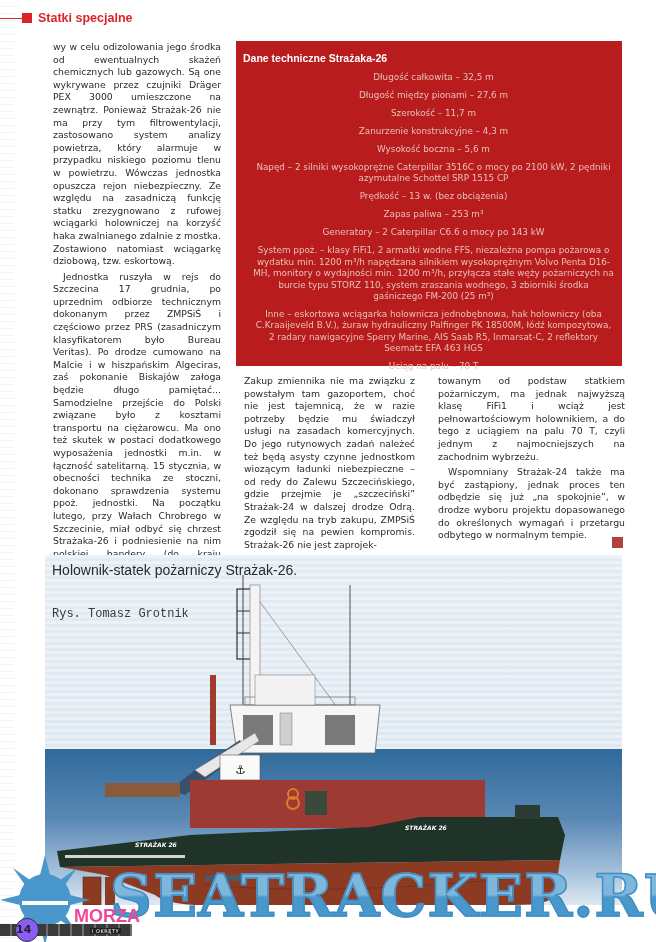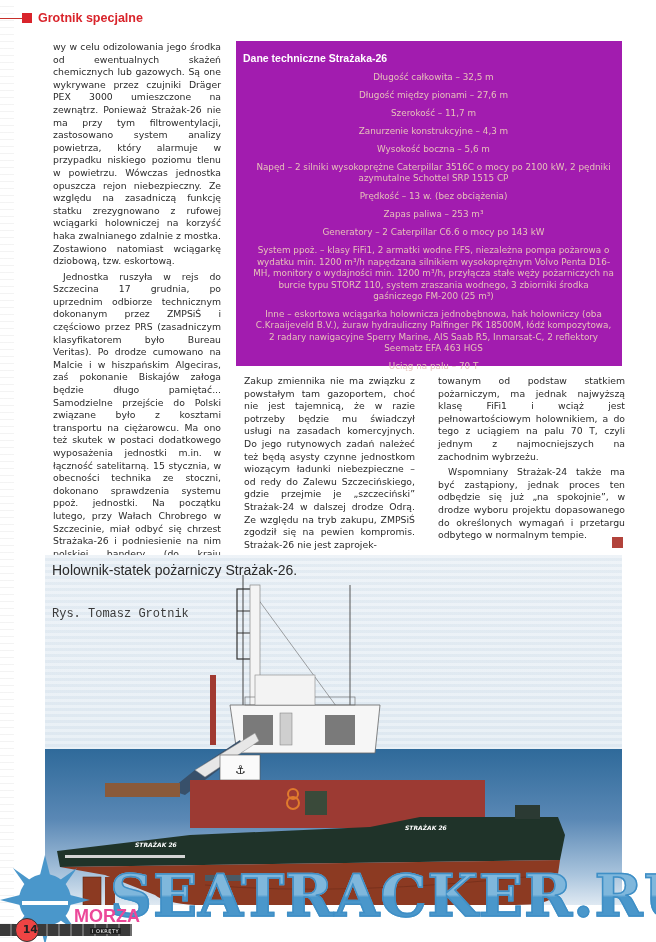--- a/index.html
+++ b/index.html
@@ -12,21 +12,21 @@
   .section-sq { width:10px; height:10px; background:#d9242b; margin-right:6px; }
   .section-title { font-family:"Liberation Sans", sans-serif; font-weight:bold; color:#d9242b; font-size:12.5px; }
 
   .col { position:absolute; font-size:9.3px; line-height:12.6px; text-align:justify; }
   .col p { margin:0 0 3px 8px; text-indent:0; }
   .col p.ind { text-indent:10px; }
   #col1 { left:45px; top:41px; width:176px; }
   #col2 { left:236px; top:375px; width:179px; }
   #col3 { left:430px; top:375px; width:195px; }
 
-  .specs { position:absolute; left:236px; top:41px; width:386px; height:325px; background:#a21caf; color:#e8c9c2; }
+  .specs { position:absolute; left:236px; top:41px; width:386px; height:325px; background:#b91c1c; color:#e8c9c2; }
   .specs h2 { margin:0; padding:11px 0 0 7px; font-size:10.5px; font-weight:bold; color:#ffffff; font-family:"Liberation Sans", sans-serif; }
   .specs ul { list-style:none; margin:8px 0 0 0; padding:0 8px 0 17px; }
   .specs li { font-size:8.8px; line-height:11.4px; margin-bottom:6.6px; color:#e6c2ba;text-align:center; }
 
   .endmark { position:absolute; left:612px; top:537px; width:11px; height:11px; background:#b2433b; }
 
   .figure { position:absolute; left:45px; top:555px; width:577px; height:350px; overflow:hidden;
             background:linear-gradient(180deg,#e8eff5 0%,#dde8f1 100%); }
   .figure .stripes { position:absolute; inset:0;
      background:repeating-linear-gradient(180deg, rgba(255,255,255,.25) 0 3px, rgba(200,215,228,.15) 3px 6px); }
@@ -39,34 +39,34 @@
   .watermark { position:absolute; left:110px; top:864px; font-family:"DejaVu Serif", "Liberation Serif", serif;
      font-weight:bold; font-size:58px; letter-spacing:1px; line-height:64px;
      background:linear-gradient(180deg,#7fb7dc 0%,#7fb7dc 48%,#4a97cb 52%,#4a97cb 100%);
      -webkit-background-clip:text; background-clip:text; color:transparent;
      -webkit-text-stroke:1.5px #3f8fc6; }
   .sun { position:absolute; left:0; top:855px; width:100px; height:90px; }
 
   .footer-bar { position:absolute; left:0; top:924px; width:132px; height:12px;
      background:repeating-linear-gradient(90deg,#3a3a3a 0 10px,#6e6e6e 10px 12px); }
   .page-circle { position:absolute; left:15px; top:918px; width:22px; height:22px; border-radius:50%;
-     background:#ef4444; border:1.5px solid #333; font-size:11px; font-weight:bold; text-align:right; line-height:22px; color:#222; }
+     background:#8b5cf6; border:1.5px solid #333; font-size:11px; font-weight:bold; text-align:left; line-height:22px; color:#222; }
   .logo-main { position:absolute; left:50px; top:906px; font-family:"Liberation Sans", sans-serif; font-weight:bold;
      font-size:18px; color:#ec4899; letter-spacing:0px;margin-left:24px; }
   .logo-sub { position:absolute; left:90px; top:928px; font-size:5px; background:#222; color:#fff; padding:0 2px; letter-spacing:.5px; }
 </style>
 </head>
 <body>
 
 <div class="left-edge"></div>
 
 <div class="section-head">
   <div class="section-line"></div>
   <div class="section-sq"></div>
-  <span class="section-title">Grotnik specjalne</span>
+  <span class="section-title">Statki specjalne</span>
 </div>
 
 <div class="col" id="col1">
   <p>wy w celu odizolowania jego środka od ewentualnych skażeń chemicznych lub gazowych. Są one wykrywane przez czujniki Dräger PEX 3000 umieszczone na zewnątrz. Ponieważ Strażak-26 nie ma przy tym filtrowentylacji, zastosowano system analizy powietrza, który alarmuje w przypadku niskiego poziomu tlenu w powietrzu. Wówczas jednostka opuszcza rejon niebezpieczny. Ze względu na zasadniczą funkcję statku zrezygnowano z rufowej wciągarki holowniczej na korzyść haka zwalnianego zdalnie z mostka. Zostawiono natomiast wciągarkę dziobową, tzw. eskortową.</p>
   <p class="ind">Jednostka ruszyła w rejs do Szczecina 17 grudnia, po uprzednim odbiorze technicznym dokonanym przez ZMPSiŚ i częściowo przez PRS (zasadniczym klasyfikatorem było Bureau Veritas). Po drodze cumowano na Malcie i w hiszpańskim Algeciras, zaś pokonanie Biskajów załoga będzie długo pamiętać... Samodzielne przejście do Polski związane było z kosztami transportu na ciężarowcu. Ma ono też skutek w postaci dodatkowego wyposażenia jednostki m.in. w łączność satelitarną. 15 stycznia, w obecności technika ze stoczni, dokonano sprawdzenia systemu ppoż. jednostki. Na początku lutego, przy Wałach Chrobrego w Szczecinie, miał odbyć się chrzest Strażaka-26 i podniesienie na nim polskiej bandery (do kraju przyszedł w barwach Vanuatu).</p>
   <p class="ind">Jednostka będzie pełniła służbę w Świnoujściu, gdzie zastąpi Strażaka-25. Ten zostanie wystawiony na sprzedaż w drodze przetargu. Z końcem stycznia stracił on klasę i jej odnowienie nie ma już ekonomicznego uzasadnienia.</p>
 </div>
 
 <div class="specs">
   <h2>Dane techniczne Strażaka-26</h2>

